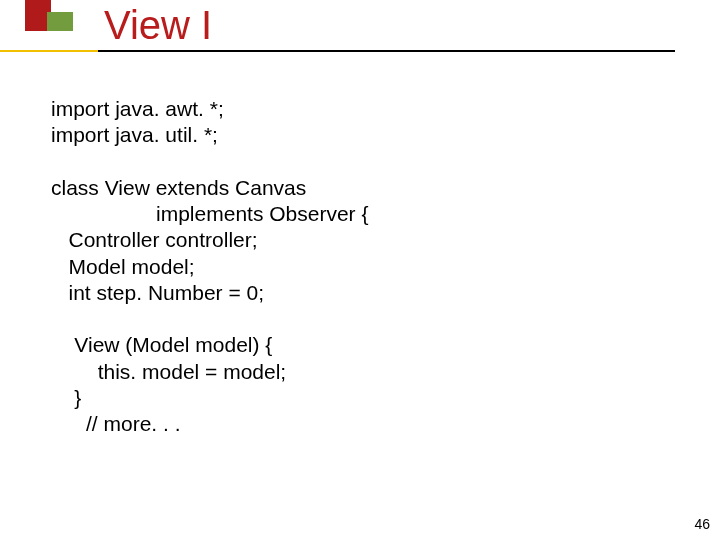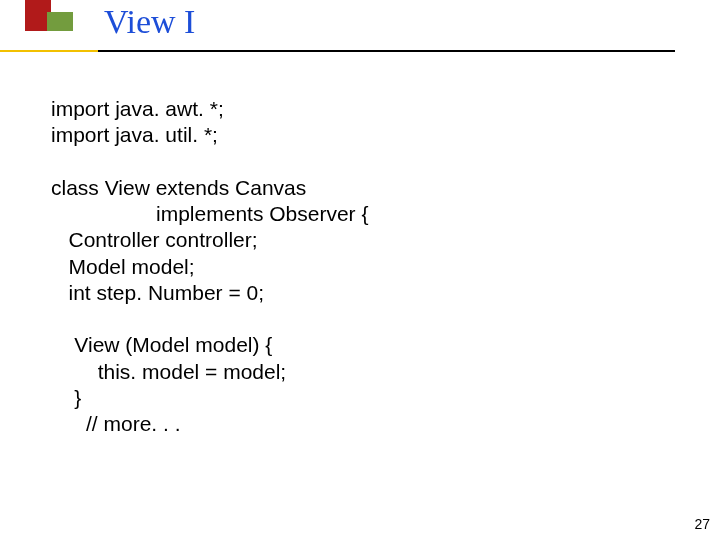--- a/index.html
+++ b/index.html
@@ -27,24 +27,24 @@
   .logo-green {
     width: 26px;
     height: 19px;
     background: #739c3e;
     margin-left: -4px;
   }
   .title {
     position: absolute;
     top: 3px;
     left: 104px;
-    font-family: Liberation Serif, serif;
-    font-size: 34px;
+    font-family: Liberation Sans, sans-serif;
+    font-size: 40px;
     font-weight: 400;
-    color: #1d4ed8;
+    color: #b91c1c;
   }
   .underline {
     position: absolute;
     top: 50px;
     left: 0;
     width: 675px;
     height: 2px;
     display: flex;
   }
   .underline .seg-yellow {
@@ -98,13 +98,13 @@
 <span>                  implements Observer {</span>
 <span>   Controller controller;</span>
 <span>   Model model;</span>
 <span>   int step. Number = 0;</span>
 <span></span>
 <span>    View (Model model) {</span>
 <span>        this. model = model;</span>
 <span>    }</span>
 <span>      // more. . .</span></div>
 
-<div class="page-num">27</div>
+<div class="page-num">46</div>
 
 </body></html>

